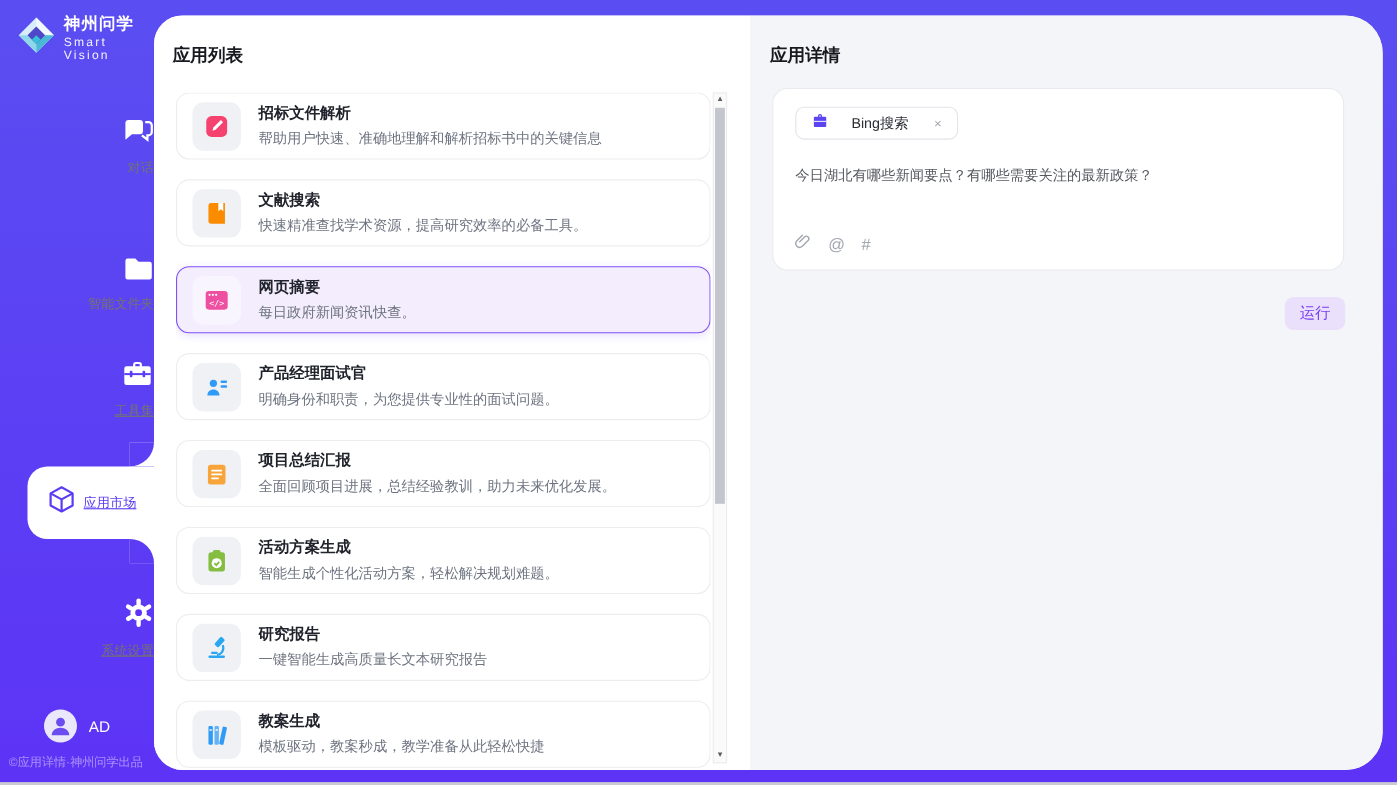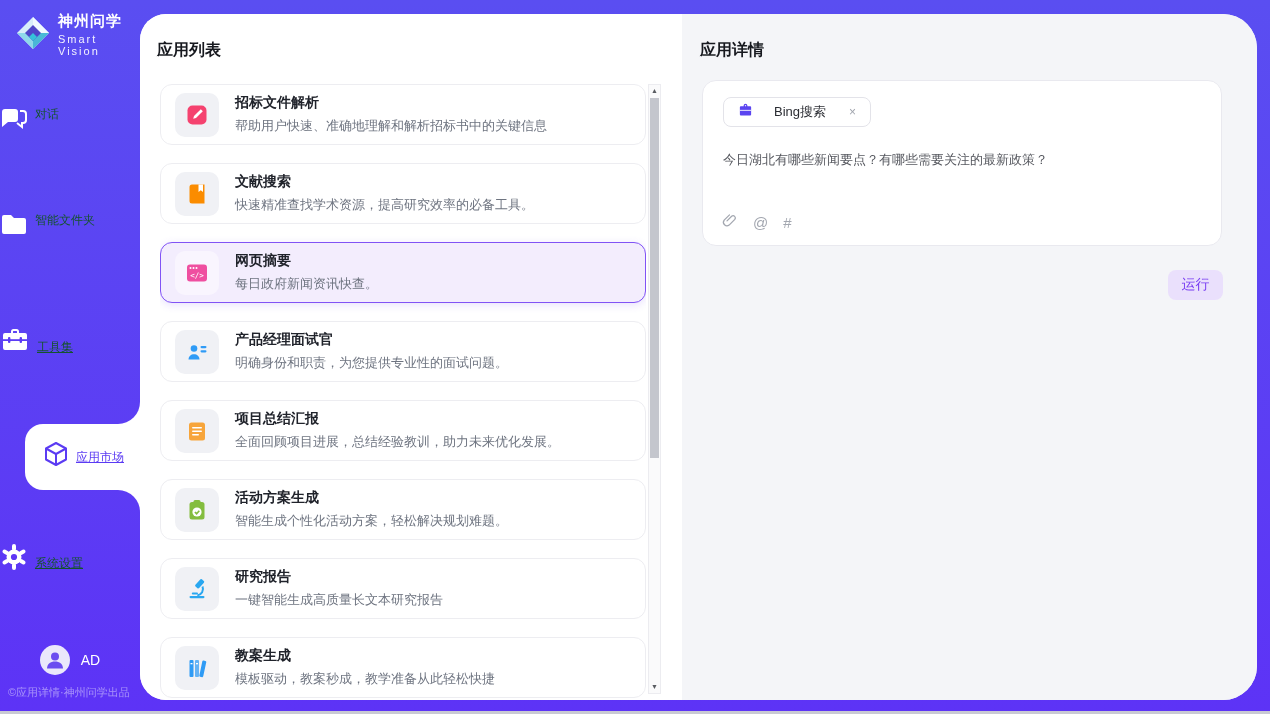--- a/index.html
+++ b/index.html
@@ -9,25 +9,25 @@
     background:linear-gradient(180deg,#5a4ef1 0%,#5d33f6 100%);
     position:relative;
   }
   .bottom-line { position:absolute; left:0; right:0; bottom:0; height:3px; background:#c9cad3; }
 
   
   .sidebar { position:absolute; left:0; top:0; width:140px; height:714px; z-index:3; }
   .logo { position:absolute; top:12px; left:15px; display:flex; align-items:center; gap:7px; }
   .logo-cn { font-size:15px; font-weight:bold; color:#fff; letter-spacing:1px; }
   .logo-en { font-size:11px; color:rgba(255,255,255,.92); letter-spacing:2px; margin-top:2px; }
-  .nav-item { position:absolute; left:0; width:140px; display:flex; flex-direction:row;
-              align-items:flex-start; gap:7px; color:#14532d; cursor:pointer; }
+  .nav-item { position:absolute; left:0; width:140px; display:flex; flex-direction:column;
+              align-items:flex-end; gap:7px; color:#737373; cursor:pointer; }
   .nav-item .nav-label { font-size:12px; }
-  .nav-label.u { text-decoration:underline;margin-top:12px; }
-  .nav-chat { top:106px; } .nav-folder { top:212px; } .nav-tools { top:327px; } .nav-settings { top:543px; }
+  .nav-label.u { text-decoration:underline; }
+  .nav-chat { top:106px; } .nav-folder { top:232px; } .nav-tools { top:327px; } .nav-settings { top:543px; }
 
   .active-bubble { position:absolute; left:25px; top:424px; width:115px; height:66px; background:#fff;
     border-radius:18px 0 0 18px; display:flex; flex-direction:row; align-items:center;
     justify-content:center; gap:5px; color:#5b3bf3; cursor:pointer; }
   .active-bubble .nav-label { font-size:12px; text-decoration:underline; }
   .notch { position:absolute; right:0; width:22px; height:22px; background:#fff; }
   .notch::after { content:""; position:absolute; inset:0; background:linear-gradient(180deg,#5a4ef1,#5d33f6) fixed; }
   .notch.top { top:402px; } .notch.top::after { border-bottom-right-radius:22px; }
   .notch.bot { top:490px; } .notch.bot::after { border-top-right-radius:22px; }
 

